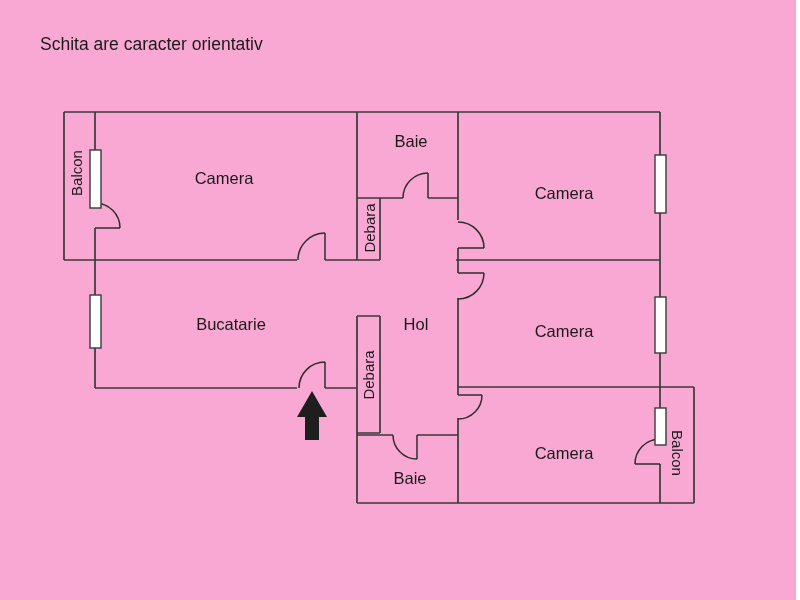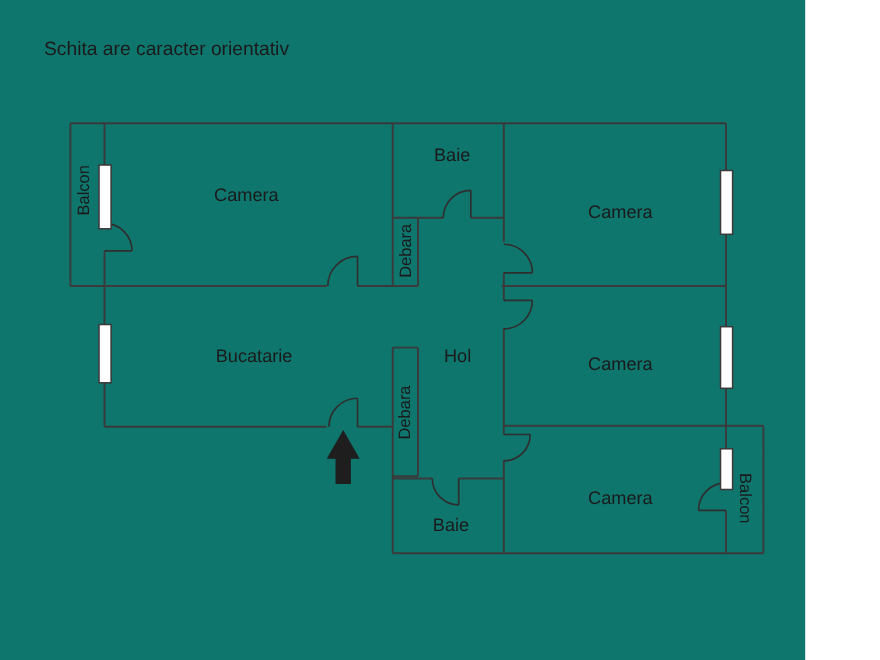--- a/index.html
+++ b/index.html
@@ -6,23 +6,23 @@
     margin: 0;
     padding: 0;
     background: #ffffff;
     width: 800px;
     height: 600px;
     overflow: hidden;
     font-family: "Liberation Sans", sans-serif;
   }
   .plan-wrap {
     position: relative;
-    width: 732px;
+    width: 796px;
     height: 600px;
-    background: #0f766e;
+    background: #f9a8d4;
   }
   svg text {
     fill: #1a1a1a;
     font-family: "Liberation Sans", "DejaVu Sans", sans-serif;
   }
   .room-label { font-size: 16.5px; }
   .strip-label { font-size: 15px; }
   .title-label { font-size: 17.5px; }
   .wall { stroke: #3a3a3a; stroke-width: 1.7; fill: none; }
   .door { stroke: #2e2e2e; stroke-width: 1.5; fill: none; }

